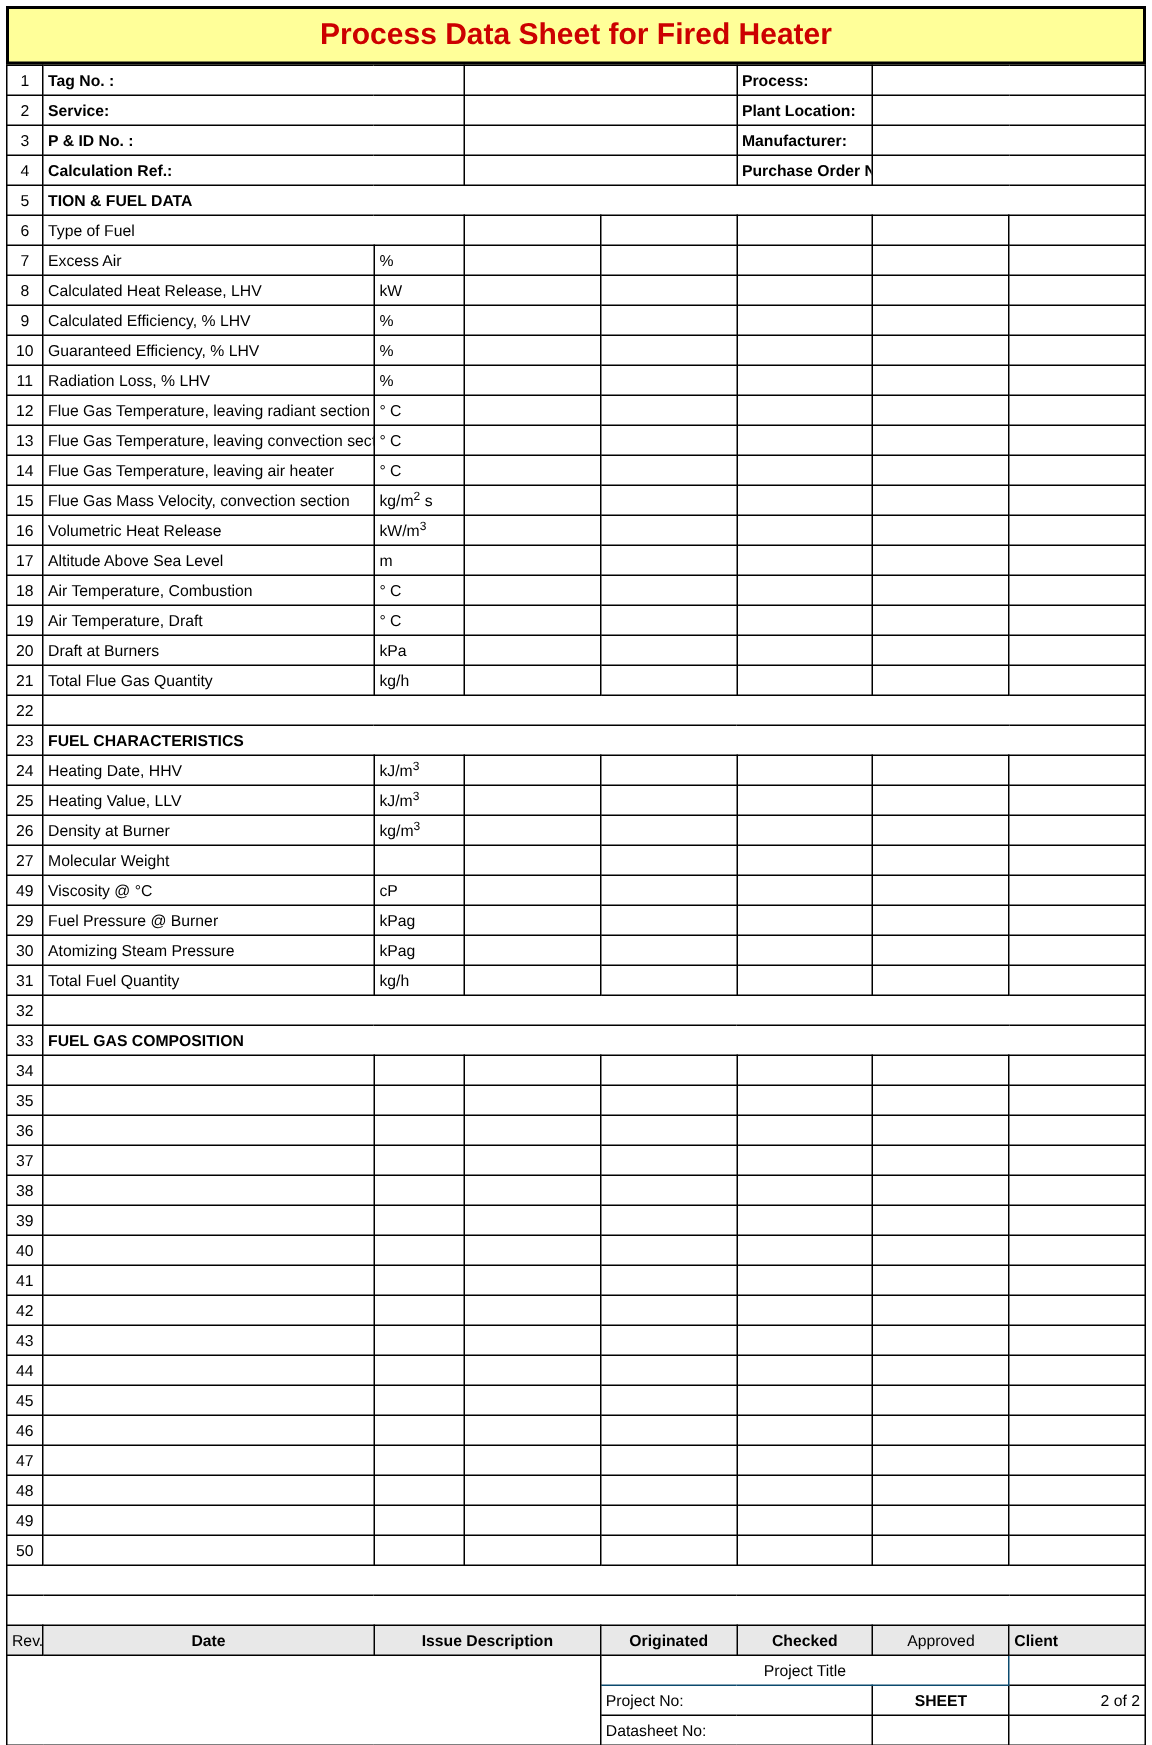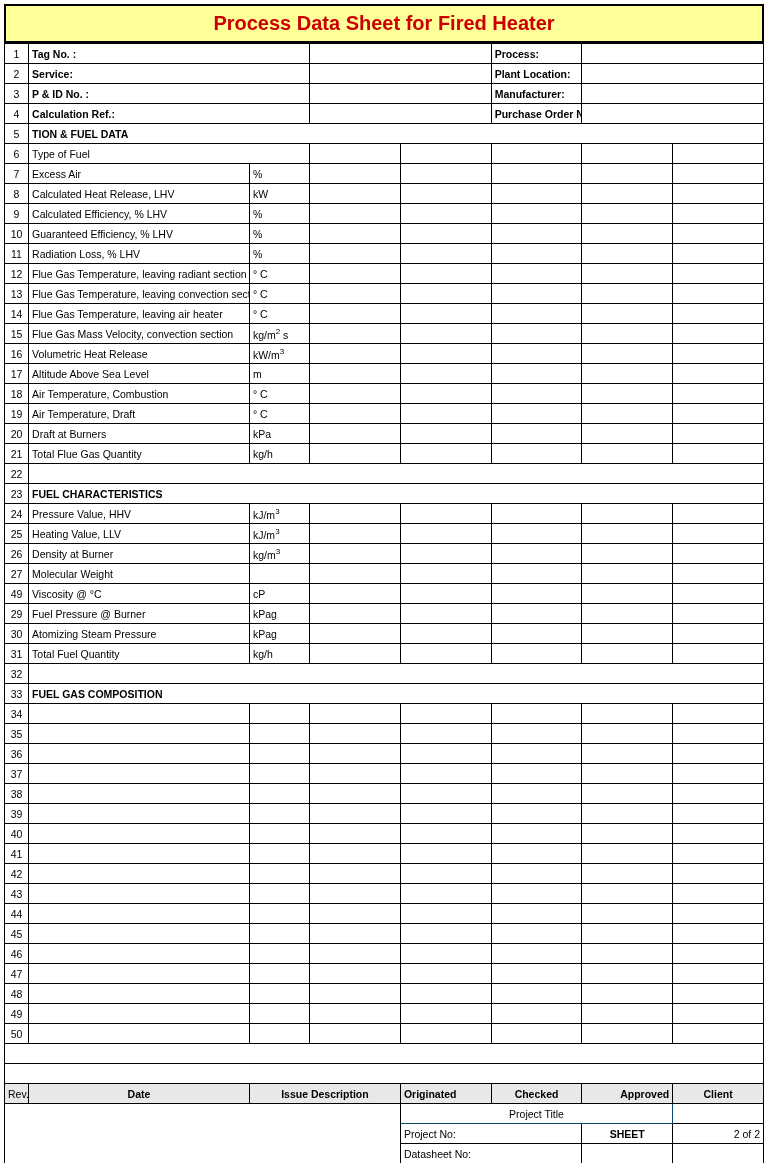--- a/index.html
+++ b/index.html
@@ -267,21 +267,21 @@
       <td colspan="7"></td>
     </tr>
 
     <tr>
       <td class="row-num">23</td>
       <td colspan="7" class="section-header">FUEL CHARACTERISTICS</td>
     </tr>
 
     <tr>
       <td class="row-num">24</td>
-      <td>Pressure Value, HHV</td>
+      <td>Heating Date, HHV</td>
       <td>kJ/m<sup>3</sup></td>
       <td></td>
       <td></td>
       <td></td>
       <td></td>
       <td></td>
     </tr>
     <tr>
       <td class="row-num">25</td>
       <td>Heating Value, LLV</td>
@@ -537,24 +537,24 @@
           <td colspan="8" style="border:1px solid #000"></td>
         </tr>
     <tr style="height:20px">
           <td colspan="8" style="border:1px solid #000"></td>
         </tr>
 
     <tr style="background:#e8e8e8">
       <td style="font-weight:normal;text-align:center">Rev.</td>
       <td style="font-weight:bold;text-align:center">Date</td>
       <td colspan="2" style="font-weight:bold;text-align:center">Issue Description</td>
-      <td style="font-weight:bold;">Originated</td>
+      <td style="font-weight:bold;text-align:center">Originated</td>
       <td style="font-weight:bold;text-align:center">Checked</td>
-      <td style="font-weight:bold;text-align:right">Approved</td>
-      <td style="font-weight:bold;text-align:center">Client</td>
+      <td style="font-weight:normal;text-align:center">Approved</td>
+      <td style="font-weight:bold;">Client</td>
     </tr>
 
     <tr>
       <td colspan="4" rowspan="3" style="border:1px solid #000"></td>
       <td colspan="3" style="text-align:center;border:1px solid #0c4a6e">Project Title</td>
       <td style="border:1px solid #000" rowspan="1"></td>
     </tr>
     <tr>
       <td colspan="2">Project No:</td>
       <td style="font-weight:bold;text-align:center">SHEET</td>

